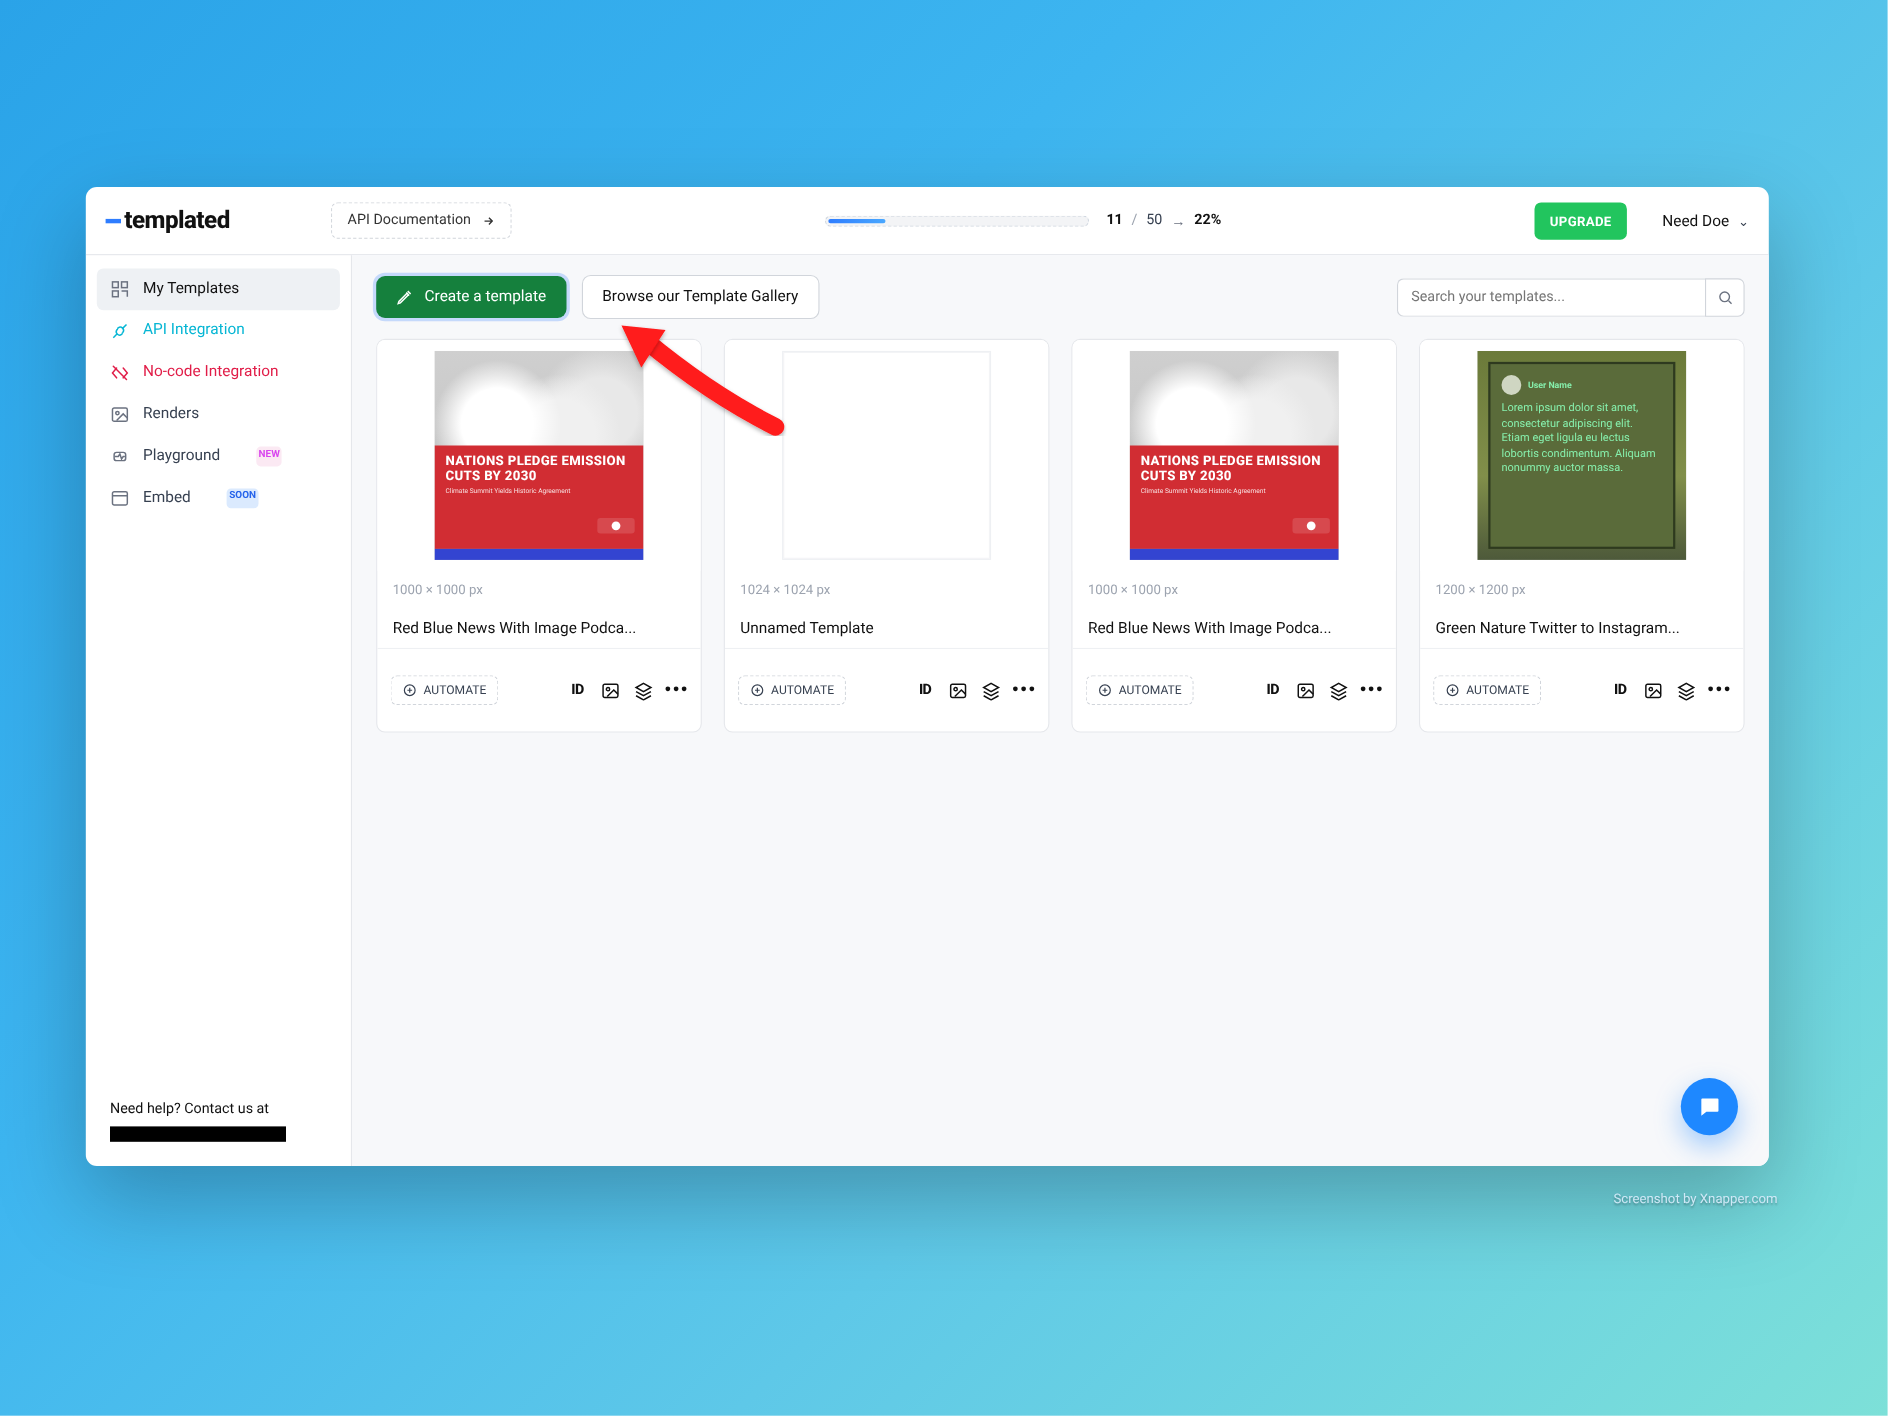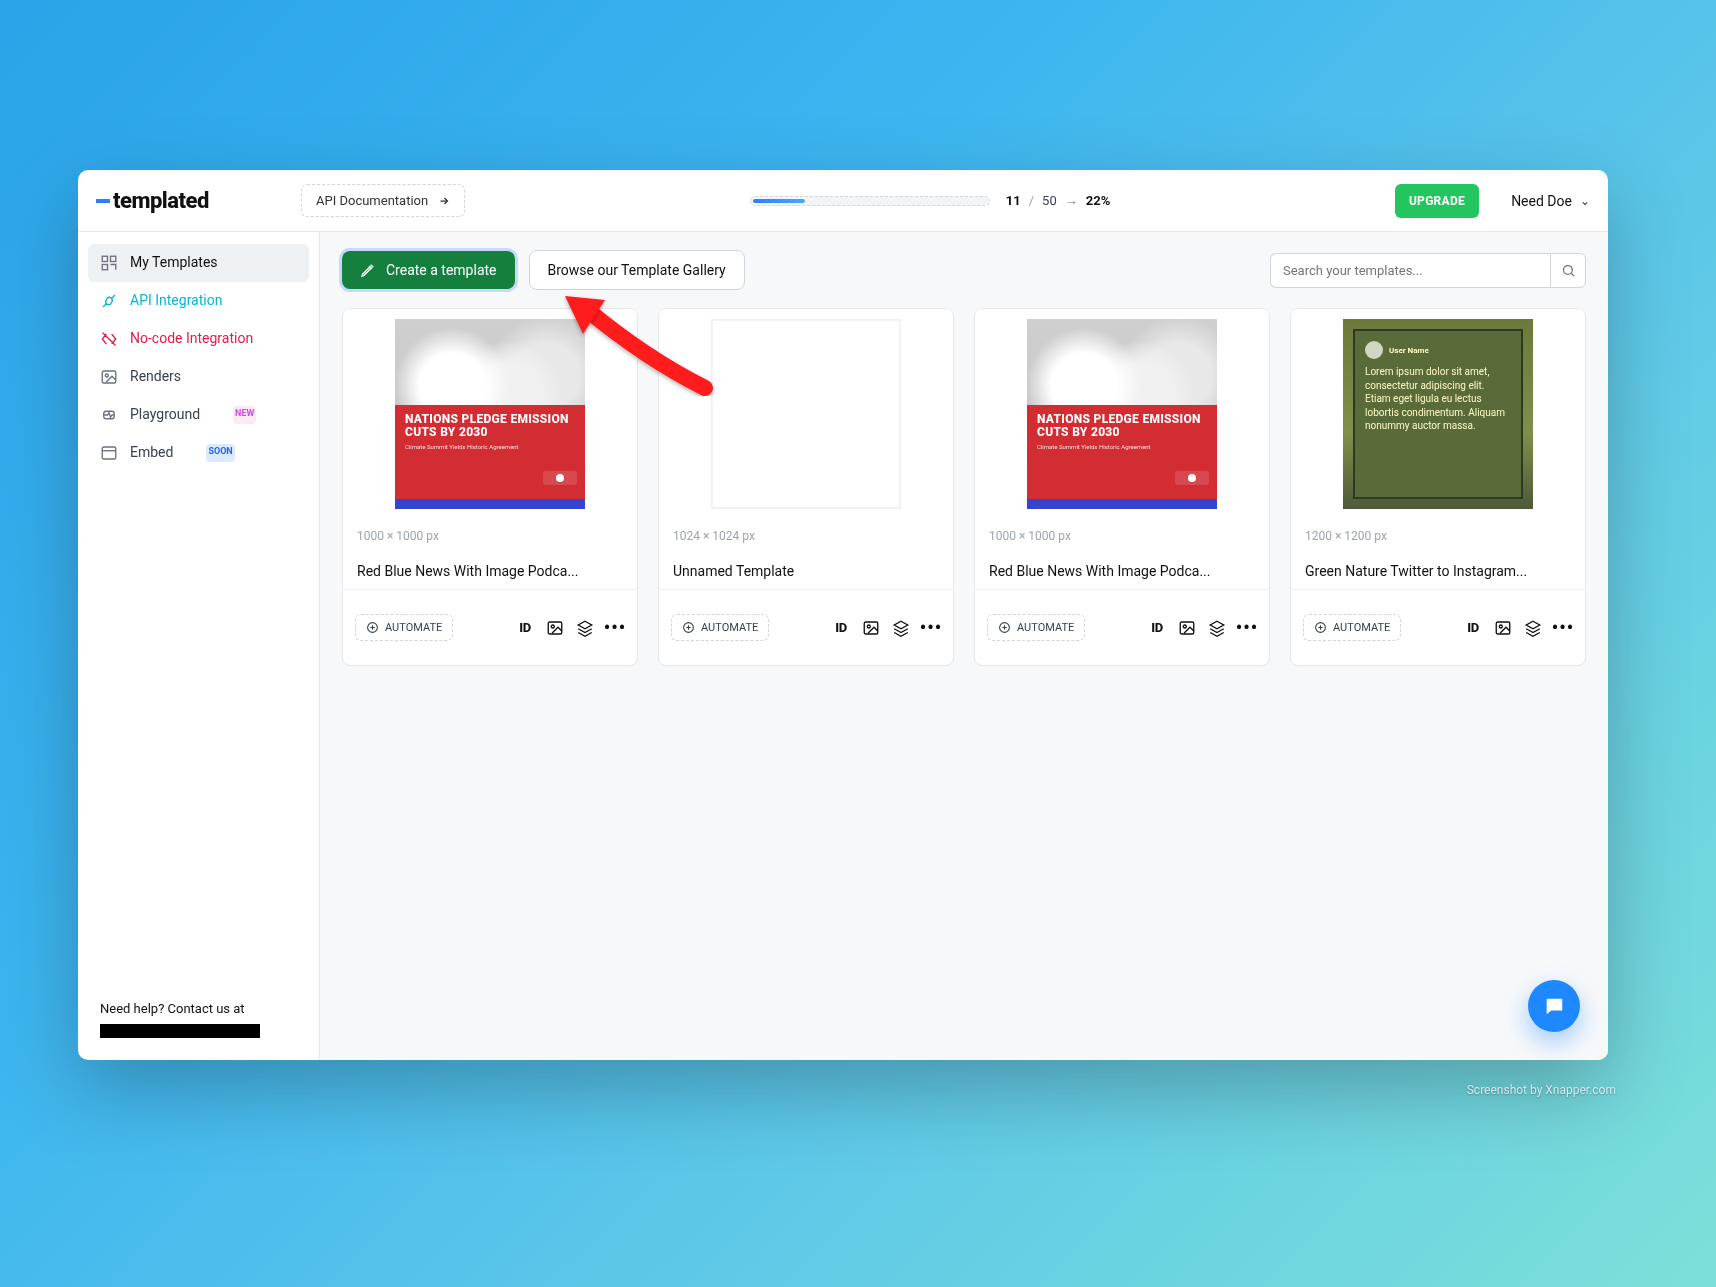--- a/index.html
+++ b/index.html
@@ -109,21 +109,21 @@
 .pod-blue { position:absolute; left:0; right:0; bottom:0; height:10px; background:#3344d1;}
 .pod-tag { position:absolute; left:8px; top:92px; background:#111; color:#fff; font-size:7px; padding:2px 5px;}
 .pod-red h4 { font-size:12px; line-height:1.1; font-weight:800; letter-spacing:.3px;}
 .pod-red p { font-size:6px; margin-top:4px; opacity:.85;}
 .pod-spotify { position:absolute; right:8px; bottom:14px; width:34px; height:14px; background:#fff2; border-radius:3px; display:flex; align-items:center; justify-content:center; gap:3px;}
 .pod-spotify::before { content:""; width:8px; height:8px; border-radius:50%; background:#fff;}
 
 .nat-bg { position:absolute; inset:0; background:
   linear-gradient(#6b7a3a,#818f4a 60%,#4d593a);
 }
-.nat-frame { position:absolute; inset:10px; border:2px solid #2e3a1f; background:#5a6b3a; padding:10px; color:#fef9c3;}
+.nat-frame { position:absolute; inset:10px; border:2px solid #2e3a1f; background:#5a6b3a; padding:10px; color:#86efac;}
 .nat-user { display:flex; align-items:center; gap:6px;}
 .nat-av { width:18px; height:18px; border-radius:50%; background:#cfd6c2;}
 .nat-name { font-size:8px; font-weight:700;}
 .nat-frame p { font-size:10px; line-height:1.35; margin-top:6px;}
 .card-meta { padding:10px 14px 0; font-size:12px; color:#9ca3af;}
 .card-title { padding:4px 14px 10px; font-size:14px; color:#111; white-space:nowrap; overflow:hidden; text-overflow:ellipsis;margin-top:16px;}
 .card-actions { border-top:1px solid #eef0f3; padding:24px 12px; display:flex; align-items:center; gap:10px;}
 .automate-btn { border:1px dashed #d1d5db; background:#fff; border-radius:6px; padding:6px 10px; font-size:11px; color:#374151; display:flex; align-items:center; gap:6px; cursor:pointer;}
 .automate-btn svg { width:13px; height:13px;}
 .card-actions .sp { flex:1;}

